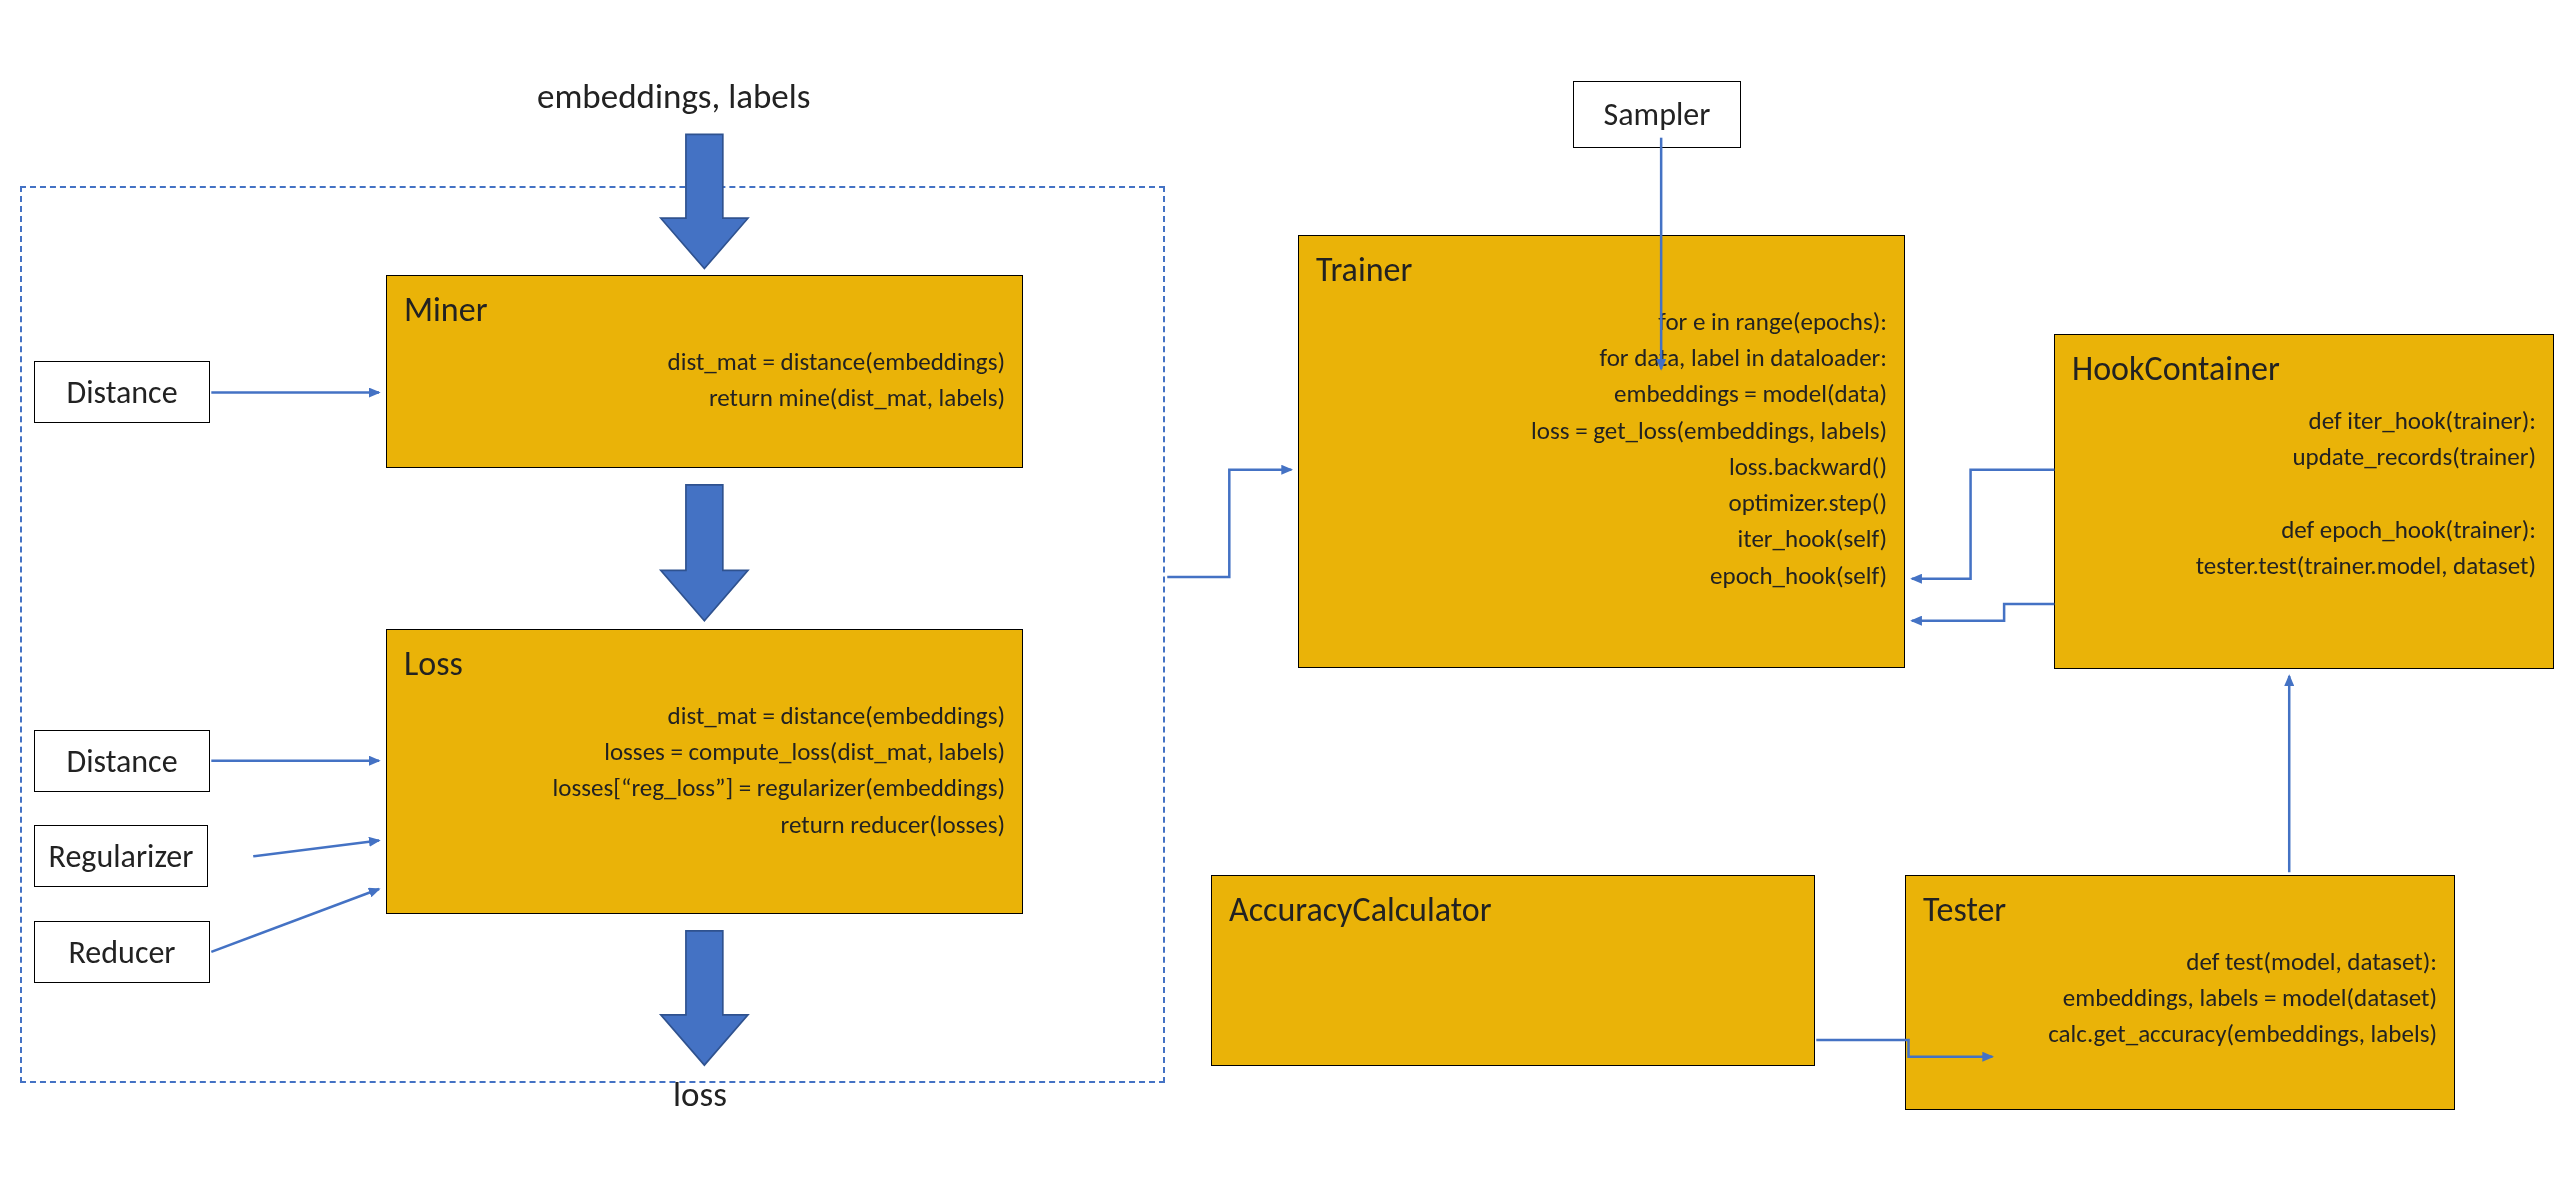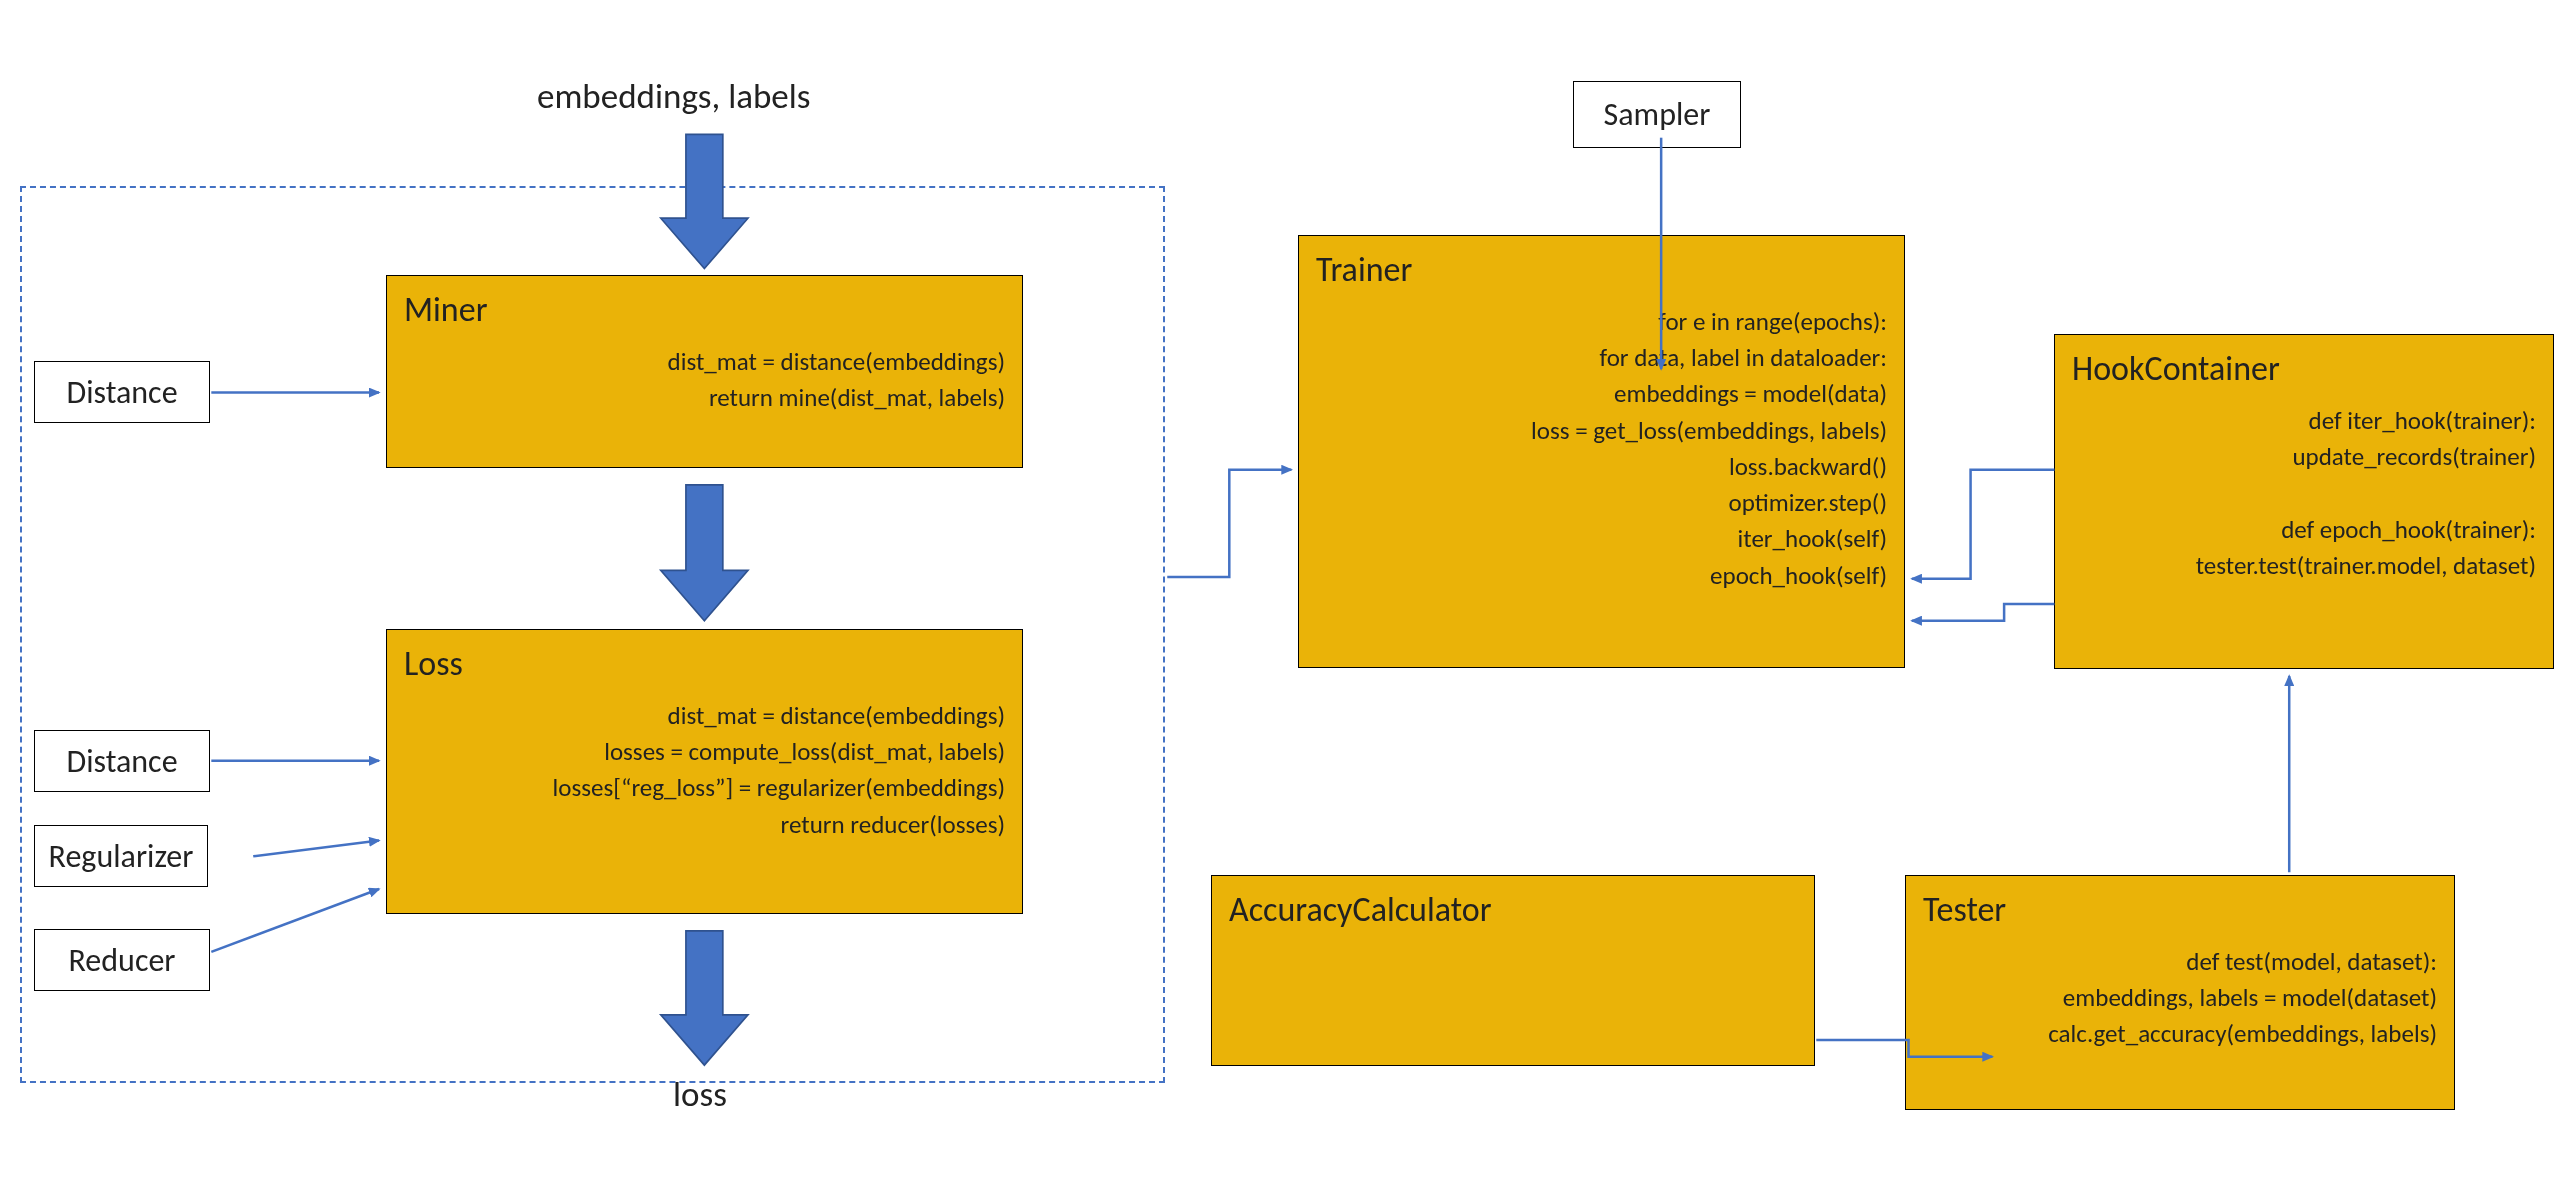--- a/index.html
+++ b/index.html
@@ -89,21 +89,21 @@
   </div>
 
   <div class="label" style="left:673px; top:1073px;">loss</div>
 
   <div class="small-box" style="left:34px; top:361px; width:176px; height:62px;">Distance</div>
 
   <div class="small-box" style="left:34px; top:730px; width:176px; height:62px;">Distance</div>
 
   <div class="small-box" style="left:34px; top:825px; width:174px; height:62px;">Regularizer</div>
 
-  <div class="small-box" style="left:34px; top:921px; width:176px; height:62px;margin-top:8px;">Reducer</div>
+  <div class="small-box" style="left:34px; top:921px; width:176px; height:62px;">Reducer</div>
 
   <div class="small-box" style="left:1573px; top:81px; width:168px; height:67px;">Sampler</div>
 
   <div class="box" style="left:1298px; top:235px; width:607px; height:433px;">
     <div class="title">Trainer</div>
     <div class="body">for e in range(epochs):
     for data, label in dataloader:
         embeddings = model(data)
         loss = get_loss(embeddings, labels)
         loss.backward()

